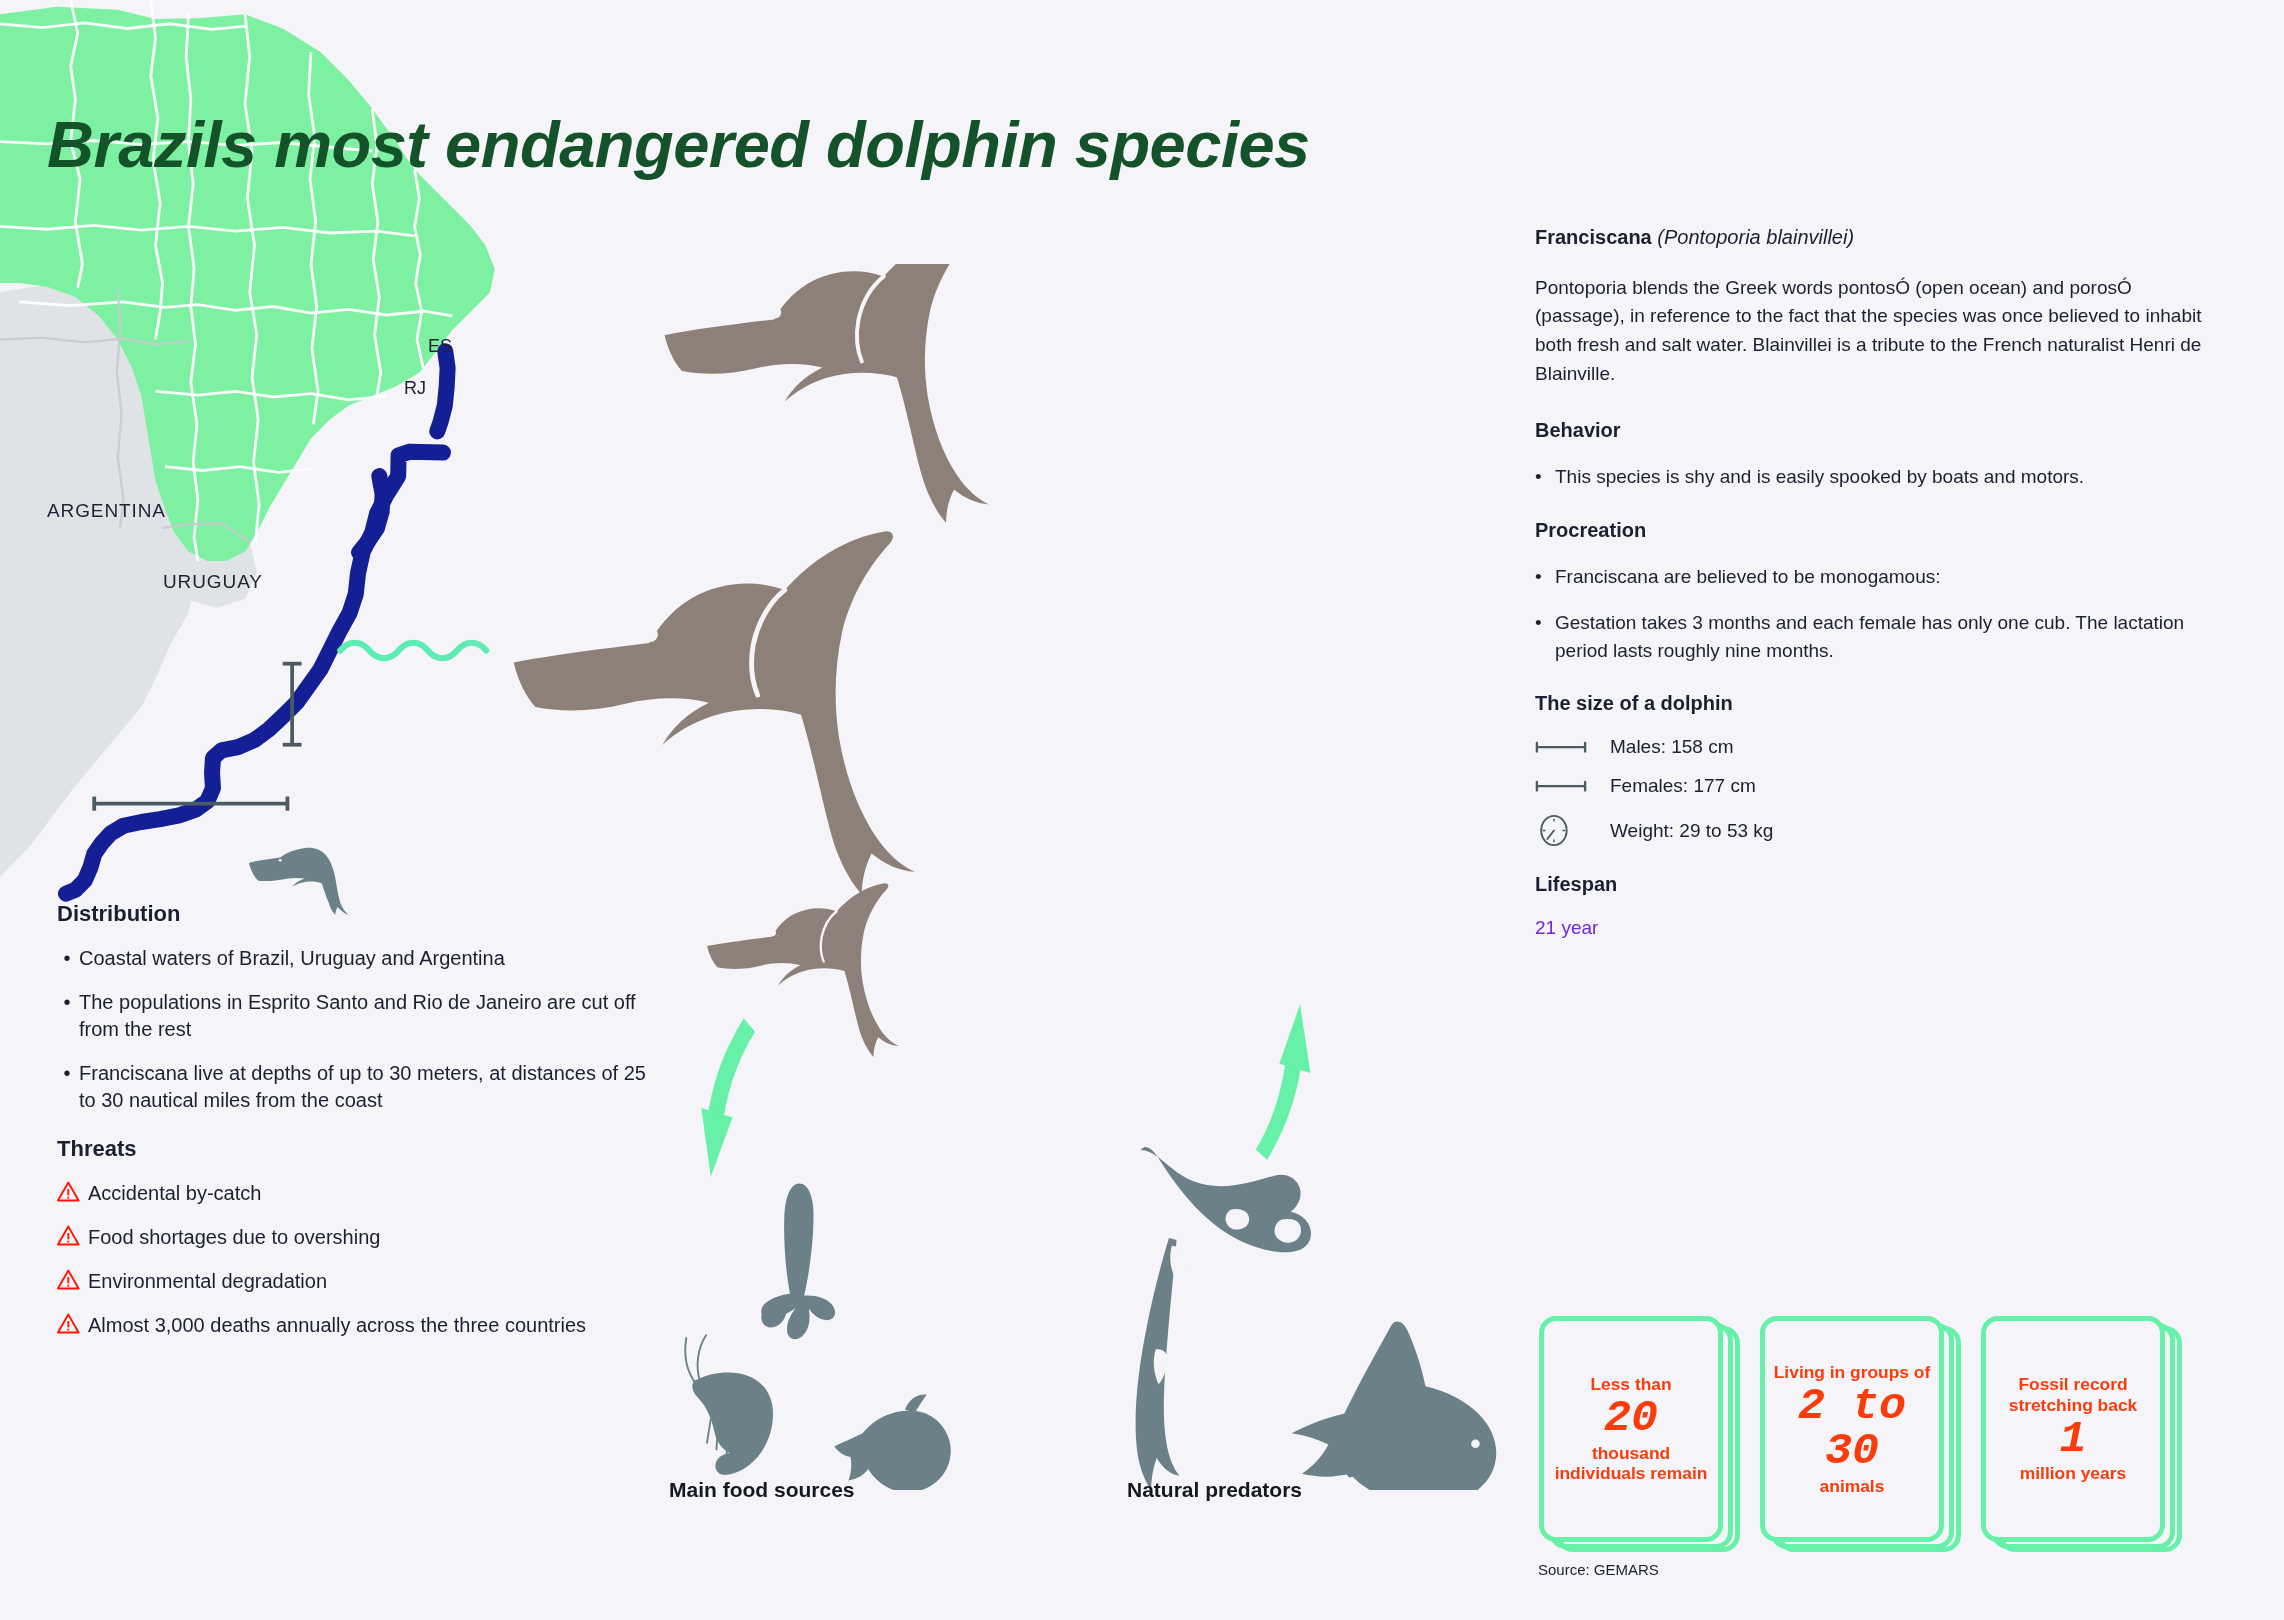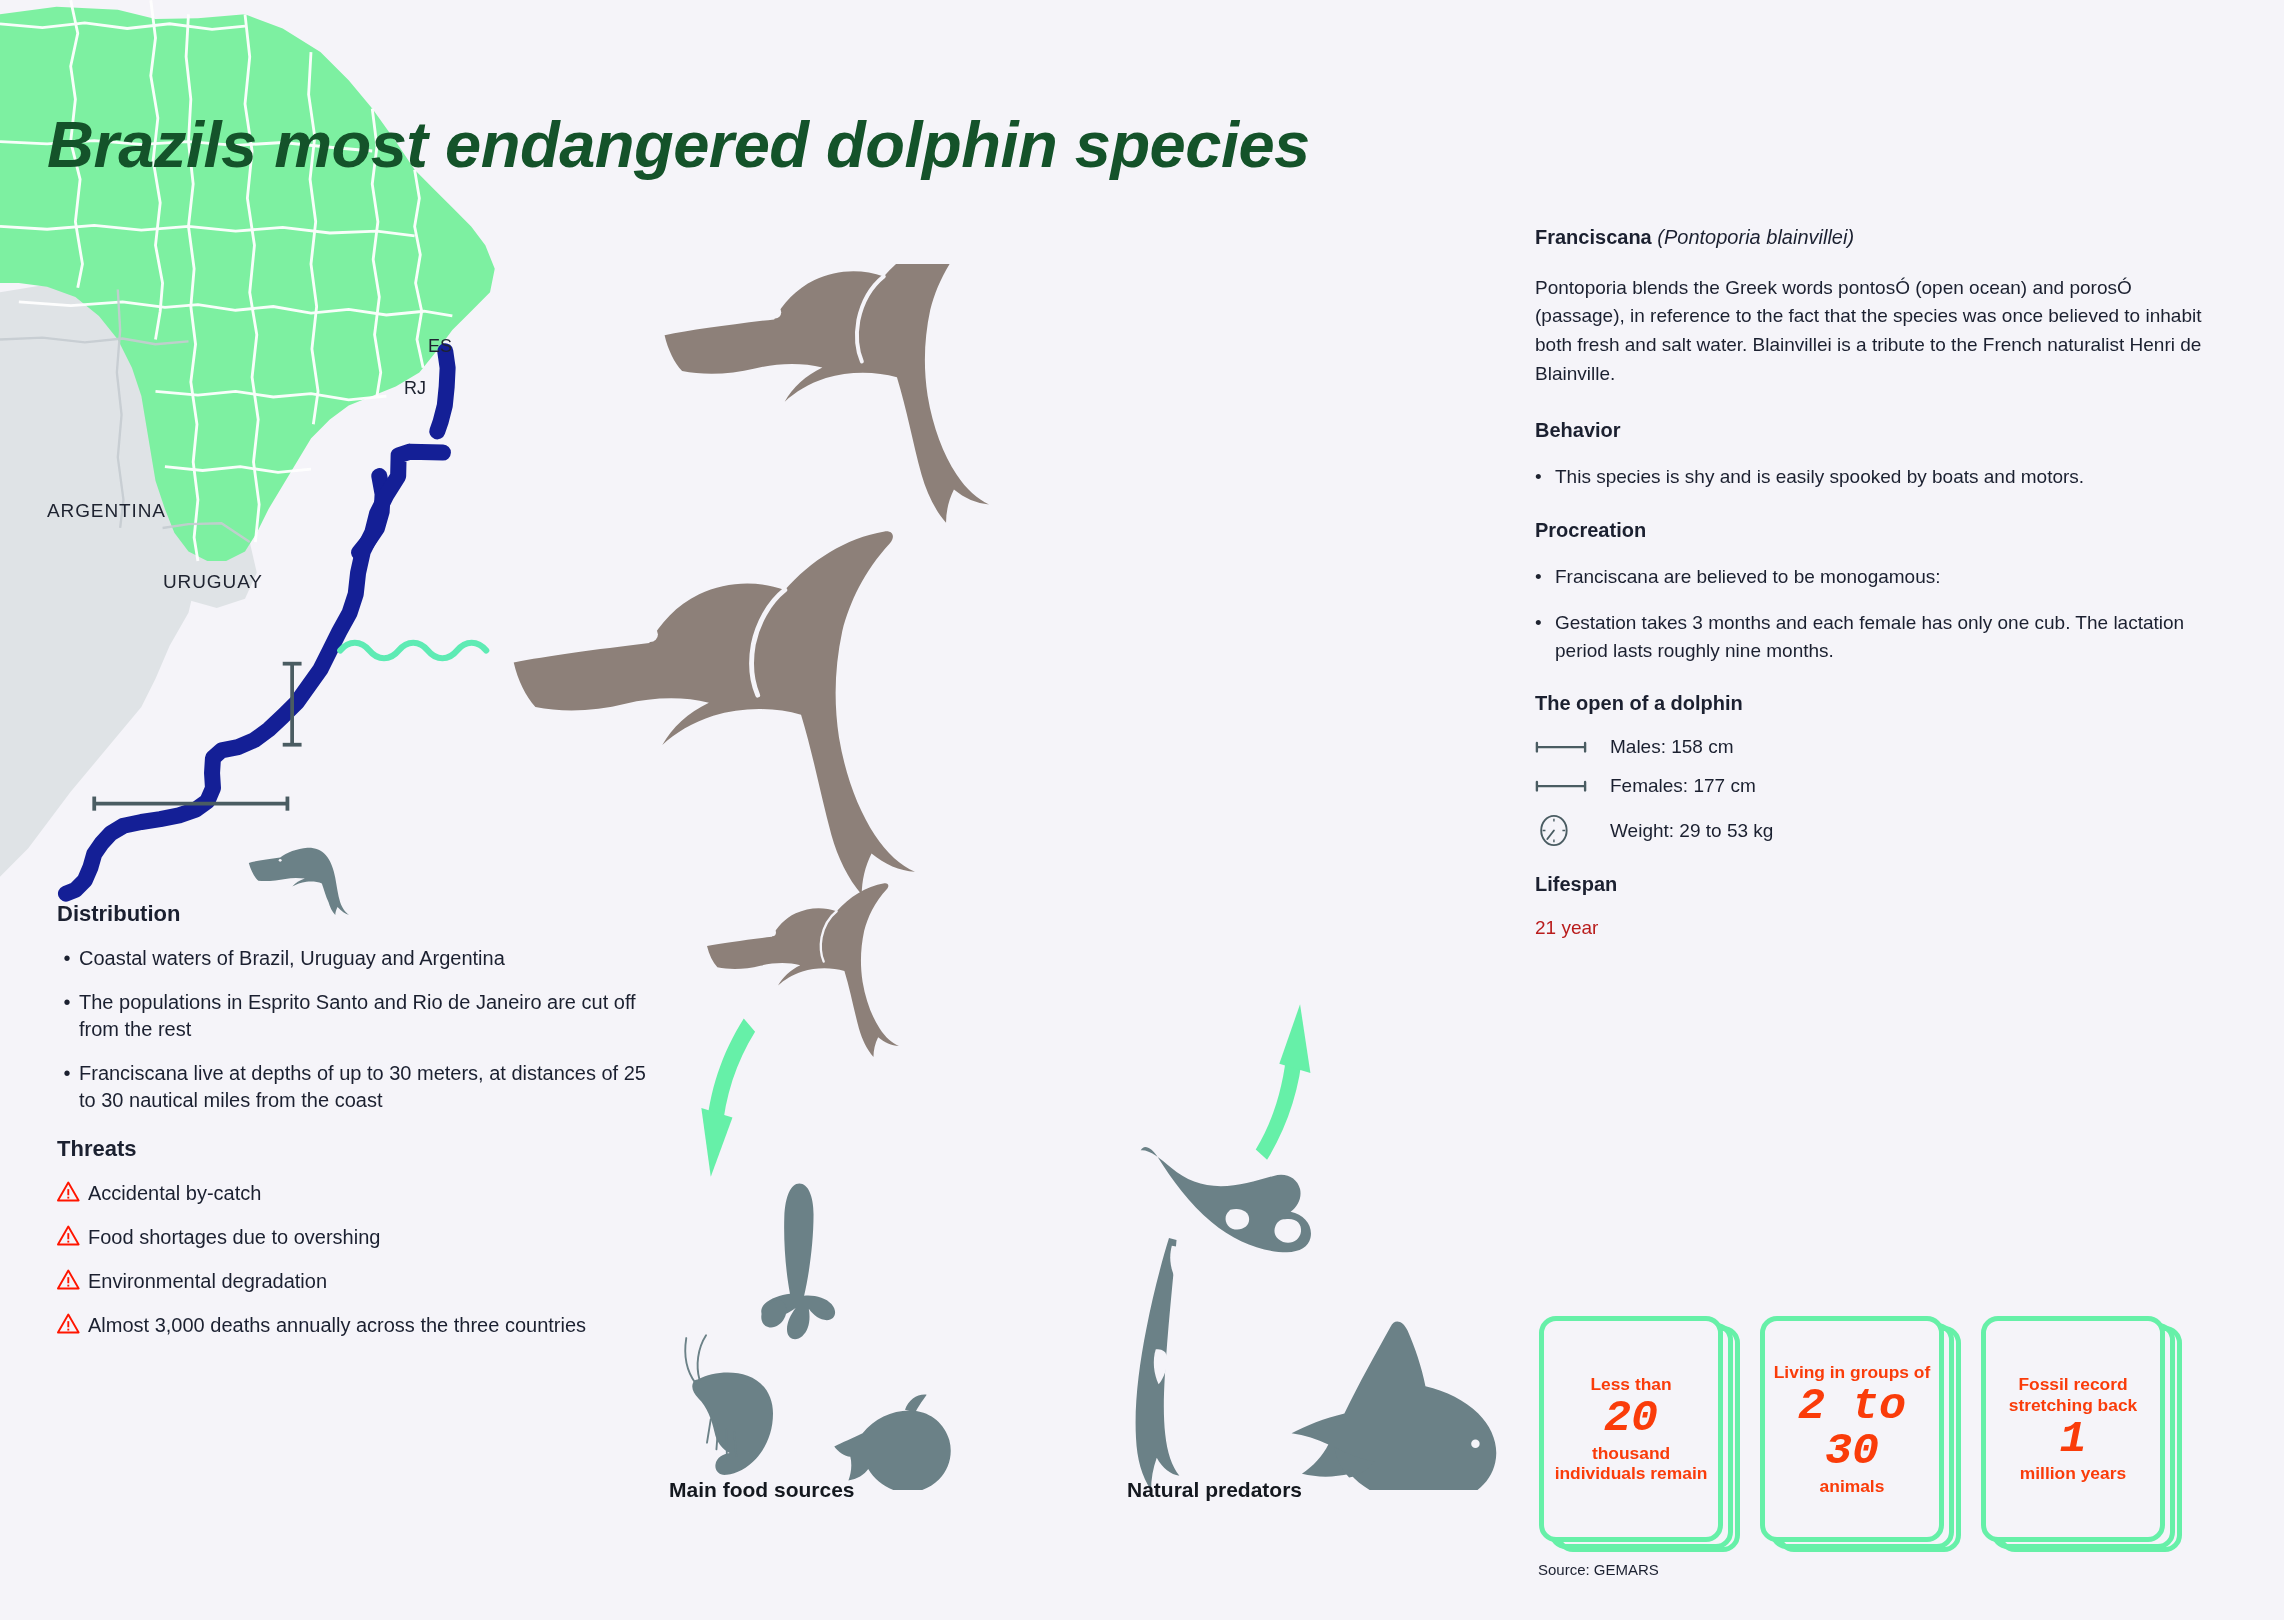--- a/index.html
+++ b/index.html
@@ -71,21 +71,21 @@
   .r-bullet-row { display:flex; margin-bottom:19px; }
   .r-bullet-dot { width:20px; flex:0 0 20px; font-size:19px; line-height:1.45; }
   .r-bullet-txt { font-size:19px; line-height:1.45; color:#1b2030; }
 
   #size-block { margin-top:9.4px; margin-bottom:25.5px; }
   .size-row { display:flex; align-items:center; margin-bottom:17px;gap:16px; }
   .size-ico { width:59px; flex:0 0 59px; display:flex; align-items:center; }
   .size-txt { font-size:19px; color:#1b2030; }
 
   #lifespan-block { margin-top:19px; }
-  .r-value { font-size:19px; color:#b91c1c; }
+  .r-value { font-size:19px; color:#6d28d9; }
 
   
   #stat-cards { position:absolute; left:1539px; top:1316px; display:flex; gap:37px; }
   .card-wrap { position:relative; width:184px; height:226px; }
   .card-shadow {
     position:absolute; border:5.7px solid #66f0a8; border-radius:17px;
     width:184px; height:226px; background:transparent;
   }
   .sh1 { left:17px; top:10.4px; }
   .sh2 { left:10.4px; top:6.6px; }
@@ -419,21 +419,21 @@
         <div class="r-bullet-txt">Franciscana are believed to be monogamous:</div>
       </div>
       <div class="r-bullet-row">
         <div class="r-bullet-dot">•</div>
         <div class="r-bullet-txt">Gestation takes 3 months and each female has only one cub. The lactation period lasts roughly nine months.</div>
       </div>
     </div>
   </div>
 
   <div id="size-block">
-    <div class="r-head">The open of a dolphin</div>
+    <div class="r-head">The size of a dolphin</div>
 
     <div class="size-row">
       <span class="size-ico">
         <svg width="52" height="12.3" viewBox="0 0 110 26">
             <path d="M4 4 V22 M4 13 H106 M106 4 V22" stroke="#4a5c62" stroke-width="5" fill="none" stroke-linecap="round"></path>
           </svg>
       </span>
       <span class="size-txt">Males: 158 cm</span>
     </div>
     <div class="size-row">

